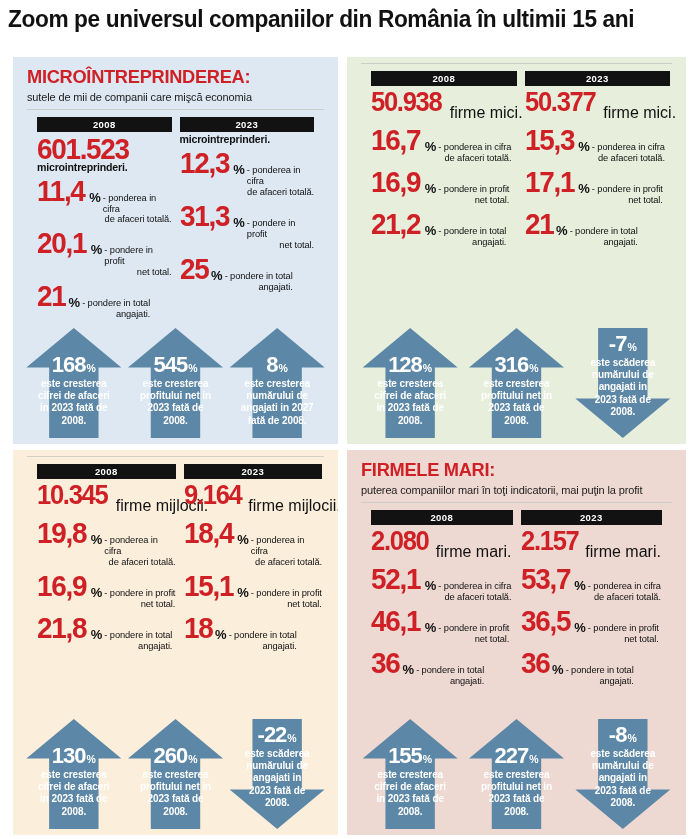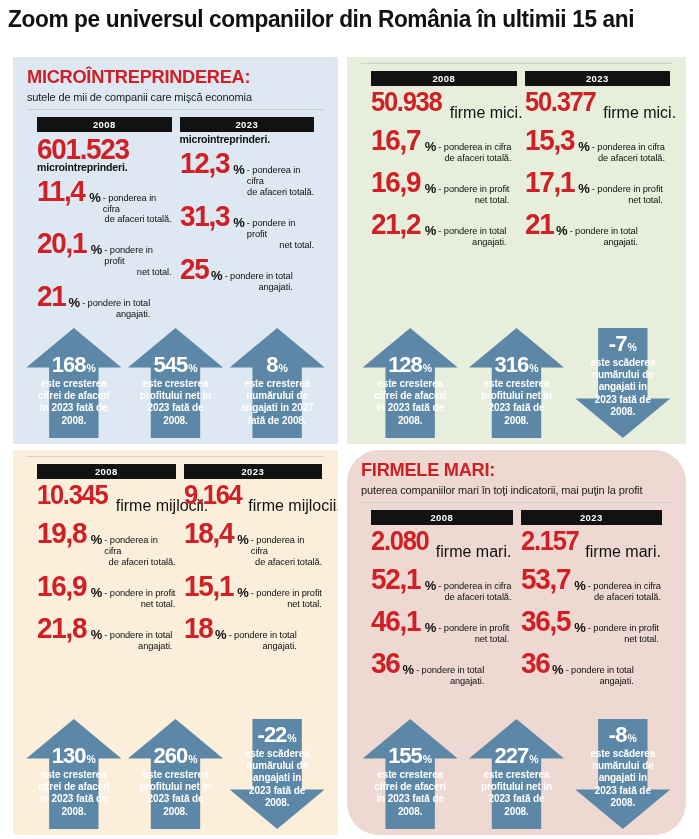--- a/index.html
+++ b/index.html
@@ -18,21 +18,21 @@
     font-weight:bold;font-size:23.5px;letter-spacing:-0.4px;
     color:#111111;white-space:nowrap;
     transform:scaleX(0.965);transform-origin:left center;
   }
 
   
   .panel{position:absolute;overflow:hidden;}
   .p-tl{left:13px;top:57px;width:325px;height:387px;background:#dde8f2;}
   .p-tr{left:347px;top:57px;width:339px;height:387px;background:#e8eedc;}
   .p-bl{left:13px;top:450px;width:325px;height:385px;background:#fbeedb;}
-  .p-br{left:347px;top:450px;width:339px;height:385px;background:#eed9d2;border-radius:32px;}
+  .p-br{left:347px;top:450px;width:339px;height:385px;background:#eed9d2;}
 
   .p-head{padding:10px 14px 0 14px;}
   .p-title{
     font-weight:bold;font-size:19px;color:#cf2026;letter-spacing:-0.3px;
     line-height:1.05;white-space:nowrap;
     transform:scaleX(0.96);transform-origin:left center;
   }
   .p-sub{
     font-size:11.2px;color:#1c1c1c;margin-top:4px;white-space:nowrap;
     letter-spacing:-0.15px;

